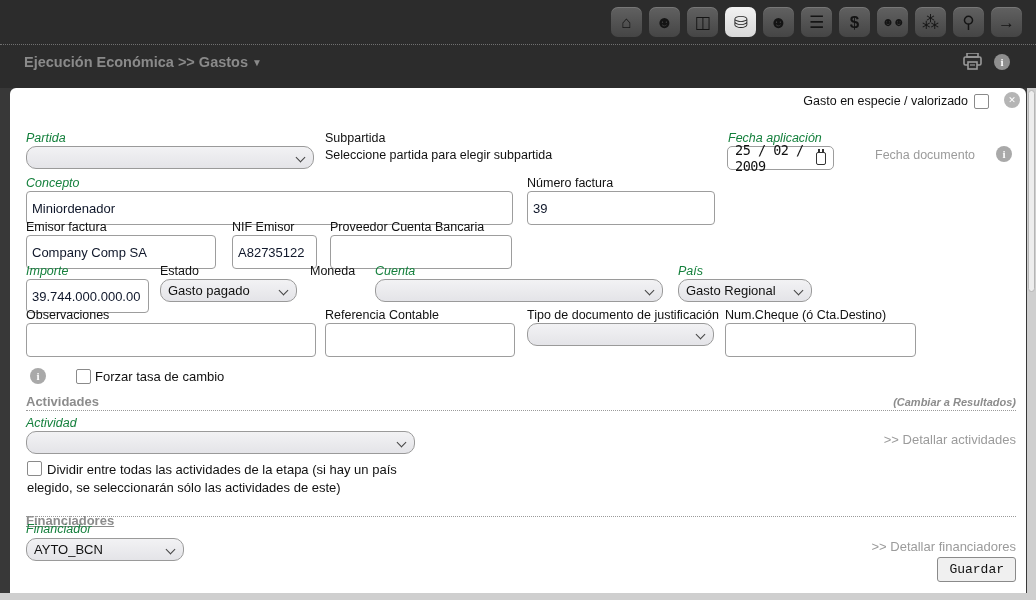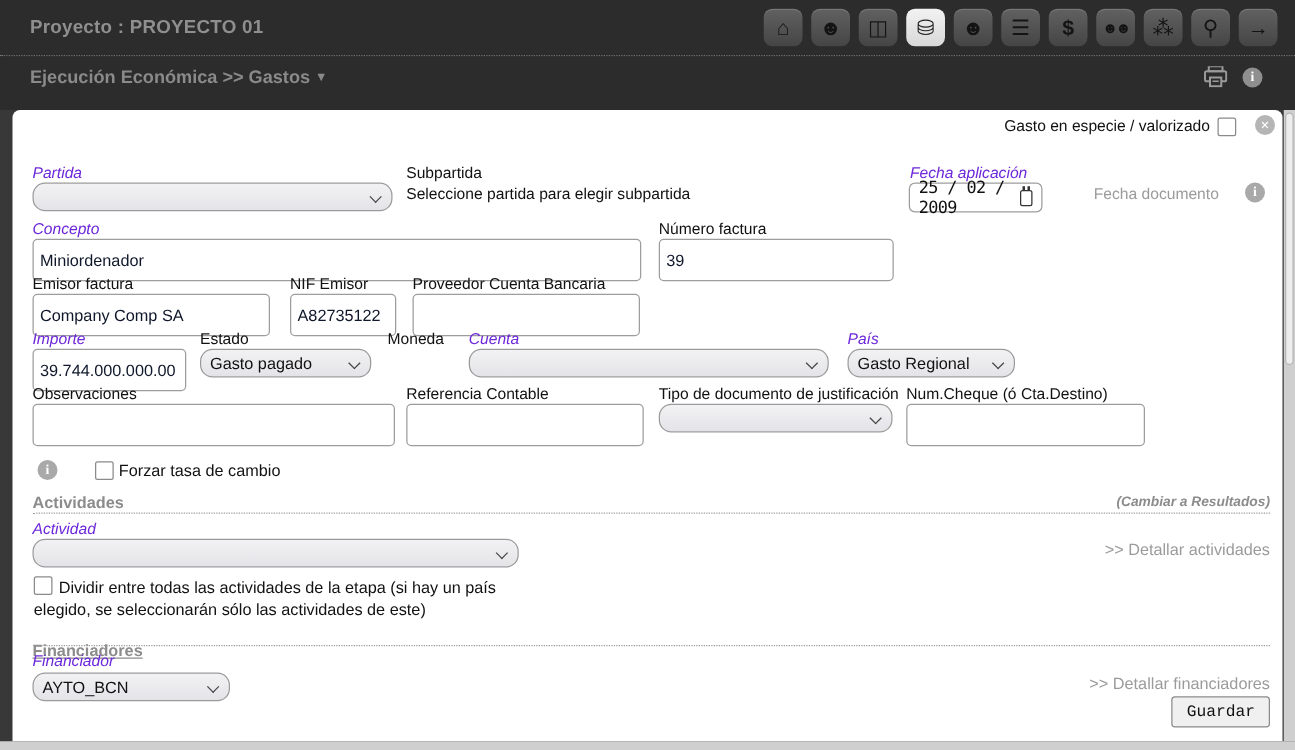--- a/index.html
+++ b/index.html
@@ -26,21 +26,21 @@
   .info-circle{width:16px;height:16px;border-radius:50%;background:#a9a9a9;display:inline-flex;align-items:center;justify-content:center;}
   .info-circle::after{content:"i";color:#fff;font-size:11px;font-weight:bold;font-family:"Liberation Serif",serif;}
   .info-dark{background:#8f8f8f;}
   
   .panel{position:absolute;left:10px;top:88px;width:1016px;bottom:7px;background:#fff;border-radius:6px 6px 0 0;}
   .close-circle{position:absolute;top:4px;right:6px;width:16px;height:16px;border-radius:50%;background:#b5b5b5;
     display:flex;align-items:center;justify-content:center;}
   .close-circle::after{content:"✕";color:#fff;font-size:9px;font-weight:bold;}
   .f{position:absolute;}
   .lbl{font-size:12.5px;color:#111;white-space:nowrap;}
-  .lbl-link{font-size:12.5px;font-style:italic;color:#6d28d9;white-space:nowrap;text-align:center;}
+  .lbl-link{font-size:12.5px;font-style:italic;color:#15803d;white-space:nowrap;text-align:center;}
   .lbl-grey{font-size:12.5px;color:#9b9b9b;white-space:nowrap;}
   .txt{position:absolute;height:34px;border:1px solid #9d9d9d;border-radius:4px;font-size:13px;padding:0 5px;
     color:#0f172a;background:#fff;font-family:inherit;box-sizing:border-box;}
   .sel{position:absolute;height:23px;border:1px solid #9a9a9a;border-radius:10px;background:linear-gradient(#f2f2f4,#e4e4e8);
     display:flex;align-items:center;font-size:13px;color:#111;padding:0 22px 0 7px;box-sizing:border-box;}
   .sel::after{content:"";position:absolute;right:9px;top:7px;width:6px;height:6px;
     border-right:1.6px solid #444;border-bottom:1.6px solid #444;transform:rotate(45deg);}
   .datebox{position:absolute;height:24px;border:1px solid #9d9d9d;border-radius:5px;background:#fff;
     display:flex;align-items:center;gap:6px;font-size:13.5px;color:#111;padding:0 7px;box-sizing:border-box;
     font-family:"DejaVu Sans Mono",monospace;letter-spacing:-.5px;}
@@ -58,21 +58,20 @@
   .cal::after{content:"";position:absolute;right:1px;top:-4px;width:2px;height:3px;background:#333;}
   
   .vscroll{position:absolute;right:0;top:88px;bottom:7px;width:9px;background:#cfcfcf;}
   .vscroll .thumb{position:absolute;left:1px;right:1px;top:2px;height:200px;border-radius:4px;background:#ededed;border:1px solid #b5b5b5;}
   .hstrip{position:absolute;left:0;bottom:0;width:100%;height:7px;background:#cfcfcf;}
 </style>
 </head>
 <body>
 
 <div class="titlebar">
-  <div class="app-title">Proyecto : PROYECTO 01</div>
   <div class="navrow">
     <div class="navbtn">
         <span>⌂</span>
       </div>
     <div class="navbtn">
         <span>☻</span>
       </div>
     <div class="navbtn">
         <span>◫</span>
       </div>

